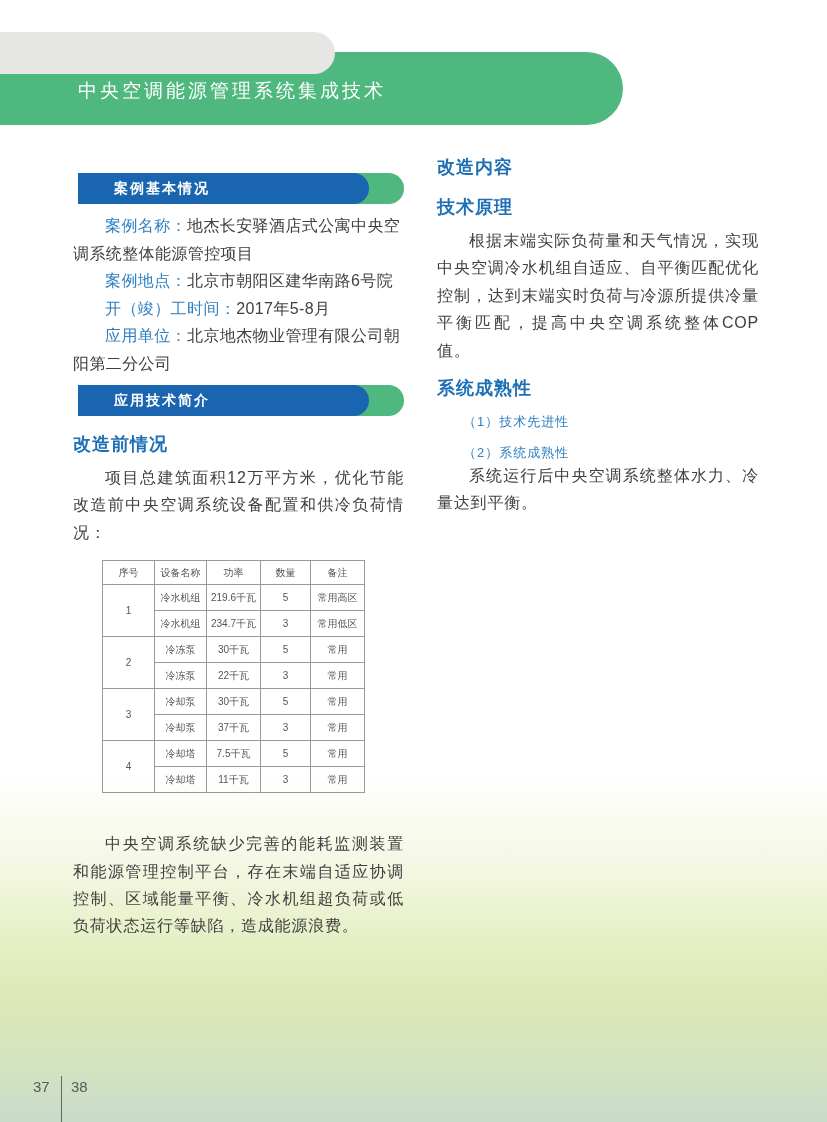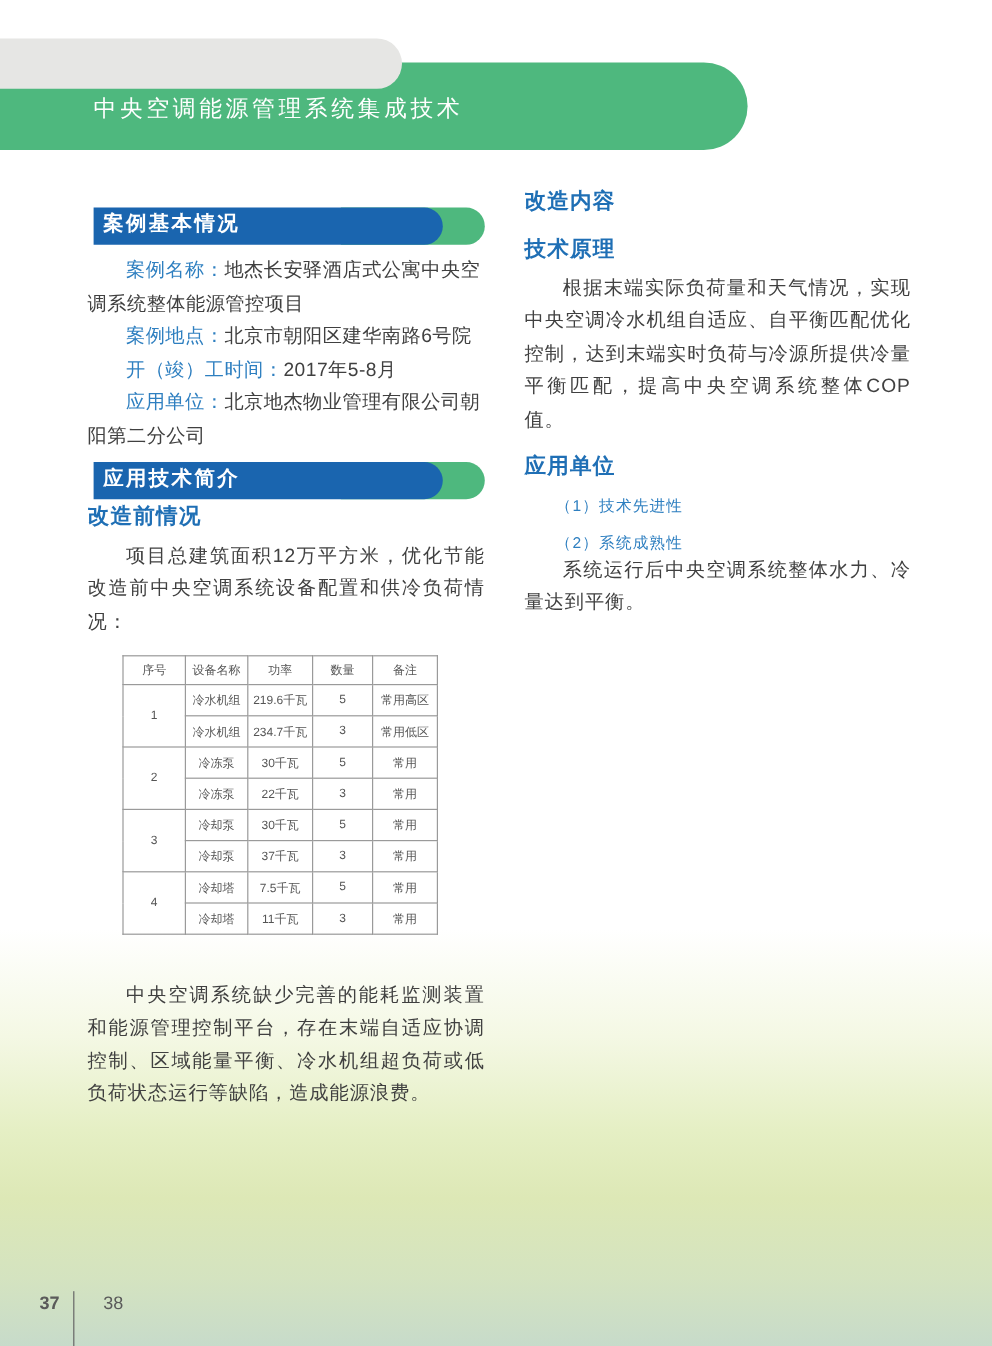--- a/index.html
+++ b/index.html
@@ -38,55 +38,55 @@
   .banner .tab {
     position:absolute; top:0; left:206px; width:120px; height:31px;
     background:#4eb87e; border-radius:0 16px 16px 0;
   }
   .banner .bar {
     position:absolute; left:0; top:0; width:291px; height:31px;
     background:#1a65af; border-radius:0 16px 16px 0;
   }
   .banner .lbl {
     position:relative; z-index:2; color:#ffffff; font-weight:bold;
-    font-size:17px; line-height:31px; padding-left:8px; letter-spacing:2px;font-family:Liberation Mono, monospace;
+    font-size:14px; line-height:31px; padding-left:36px; letter-spacing:2px;
   }
 
   
   .info-block { margin-top:8px; font-size:16px; line-height:27.5px; color:#404040; letter-spacing:0.4px; }
   .info-block p { text-indent:2em; }
   .info-lbl { color:#2e7fc0; }
 
   .h-blue { font-size:18px; font-weight:bold; color:#1f6fb5; letter-spacing:1px; }
   .para   { font-size:16px; line-height:27.4px; color:#404040; text-indent:2em;
             text-align:justify; letter-spacing:0.8px; }
 
-  .mt8{margin-top:8px;} .mt12{margin-top:12px;} .mt14{margin-top:2px;} .mt16{margin-top:16px;}
+  .mt8{margin-top:8px;} .mt12{margin-top:12px;} .mt14{margin-top:16px;} .mt16{margin-top:16px;}
 
   
   .eq-table {
     border-collapse:collapse; margin:14px 0 0 29px; width:262px;
     font-size:10px; color:#555555; table-layout:fixed;
   }
   .eq-table th, .eq-table td {
     border:1px solid #9a9a9a; text-align:center; vertical-align:middle;
     font-weight:normal; padding:0 1px; overflow:hidden;
   }
   .eq-table th { height:24px; }
   .eq-table td { height:26px; }
   .c1{width:52px;} .c2{width:52px;} .c3{width:54px;} .c4{width:50px;} .c5{width:54px;margin-left:42px;}
 
   .closing { margin-top:37px; }
 
   .sub-blue { color:#2e7fc0; font-size:13px; text-indent:2em; letter-spacing:1px;margin-top:13px; }
 
   
   .foot-num { position:absolute; top:1078px; font-size:15px; color:#5a5a5a; }
-  .fn-left  { left:33px;font-weight:bold; }
-  .fn-right { left:86px;text-align:right; }
+  .fn-left  { left:33px; }
+  .fn-right { left:71px;text-align:right; }
   .foot-line { position:absolute; left:61px; top:1076px; width:1px; height:46px; background:#666666; }
 </style>
 </head>
 <body>
 
 <div class="hdr-gray"></div>
 <div class="hdr-green">
   <div class="hdr-title">中央空调能源管理系统集成技术</div>
 </div>
 
@@ -182,21 +182,21 @@
 
   <p class="para closing">中央空调系统缺少完善的能耗监测装置和能源管理控制平台，存在末端自适应协调控制、区域能量平衡、冷水机组超负荷或低负荷状态运行等缺陷，造成能源浪费。</p>
 </div>
 
 <div class="col-right">
   <div class="h-blue">改造内容</div>
 
   <div class="h-blue mt16">技术原理</div>
   <p class="para mt8">根据末端实际负荷量和天气情况，实现中央空调冷水机组自适应、自平衡匹配优化控制，达到末端实时负荷与冷源所提供冷量平衡匹配，提高中央空调系统整体COP值。</p>
 
-  <div class="h-blue mt12">应用单位</div>
+  <div class="h-blue mt12">系统成熟性</div>
 
   <div class="sub-blue mt8">（1）技术先进性</div>
 
   <div class="sub-blue">（2）系统成熟性</div>
   <p class="para">系统运行后中央空调系统整体水力、冷量达到平衡。</p>
 </div>
 
 <div class="foot-num fn-left">37</div>
 <div class="foot-line"></div>
 <div class="foot-num fn-right">38</div>

